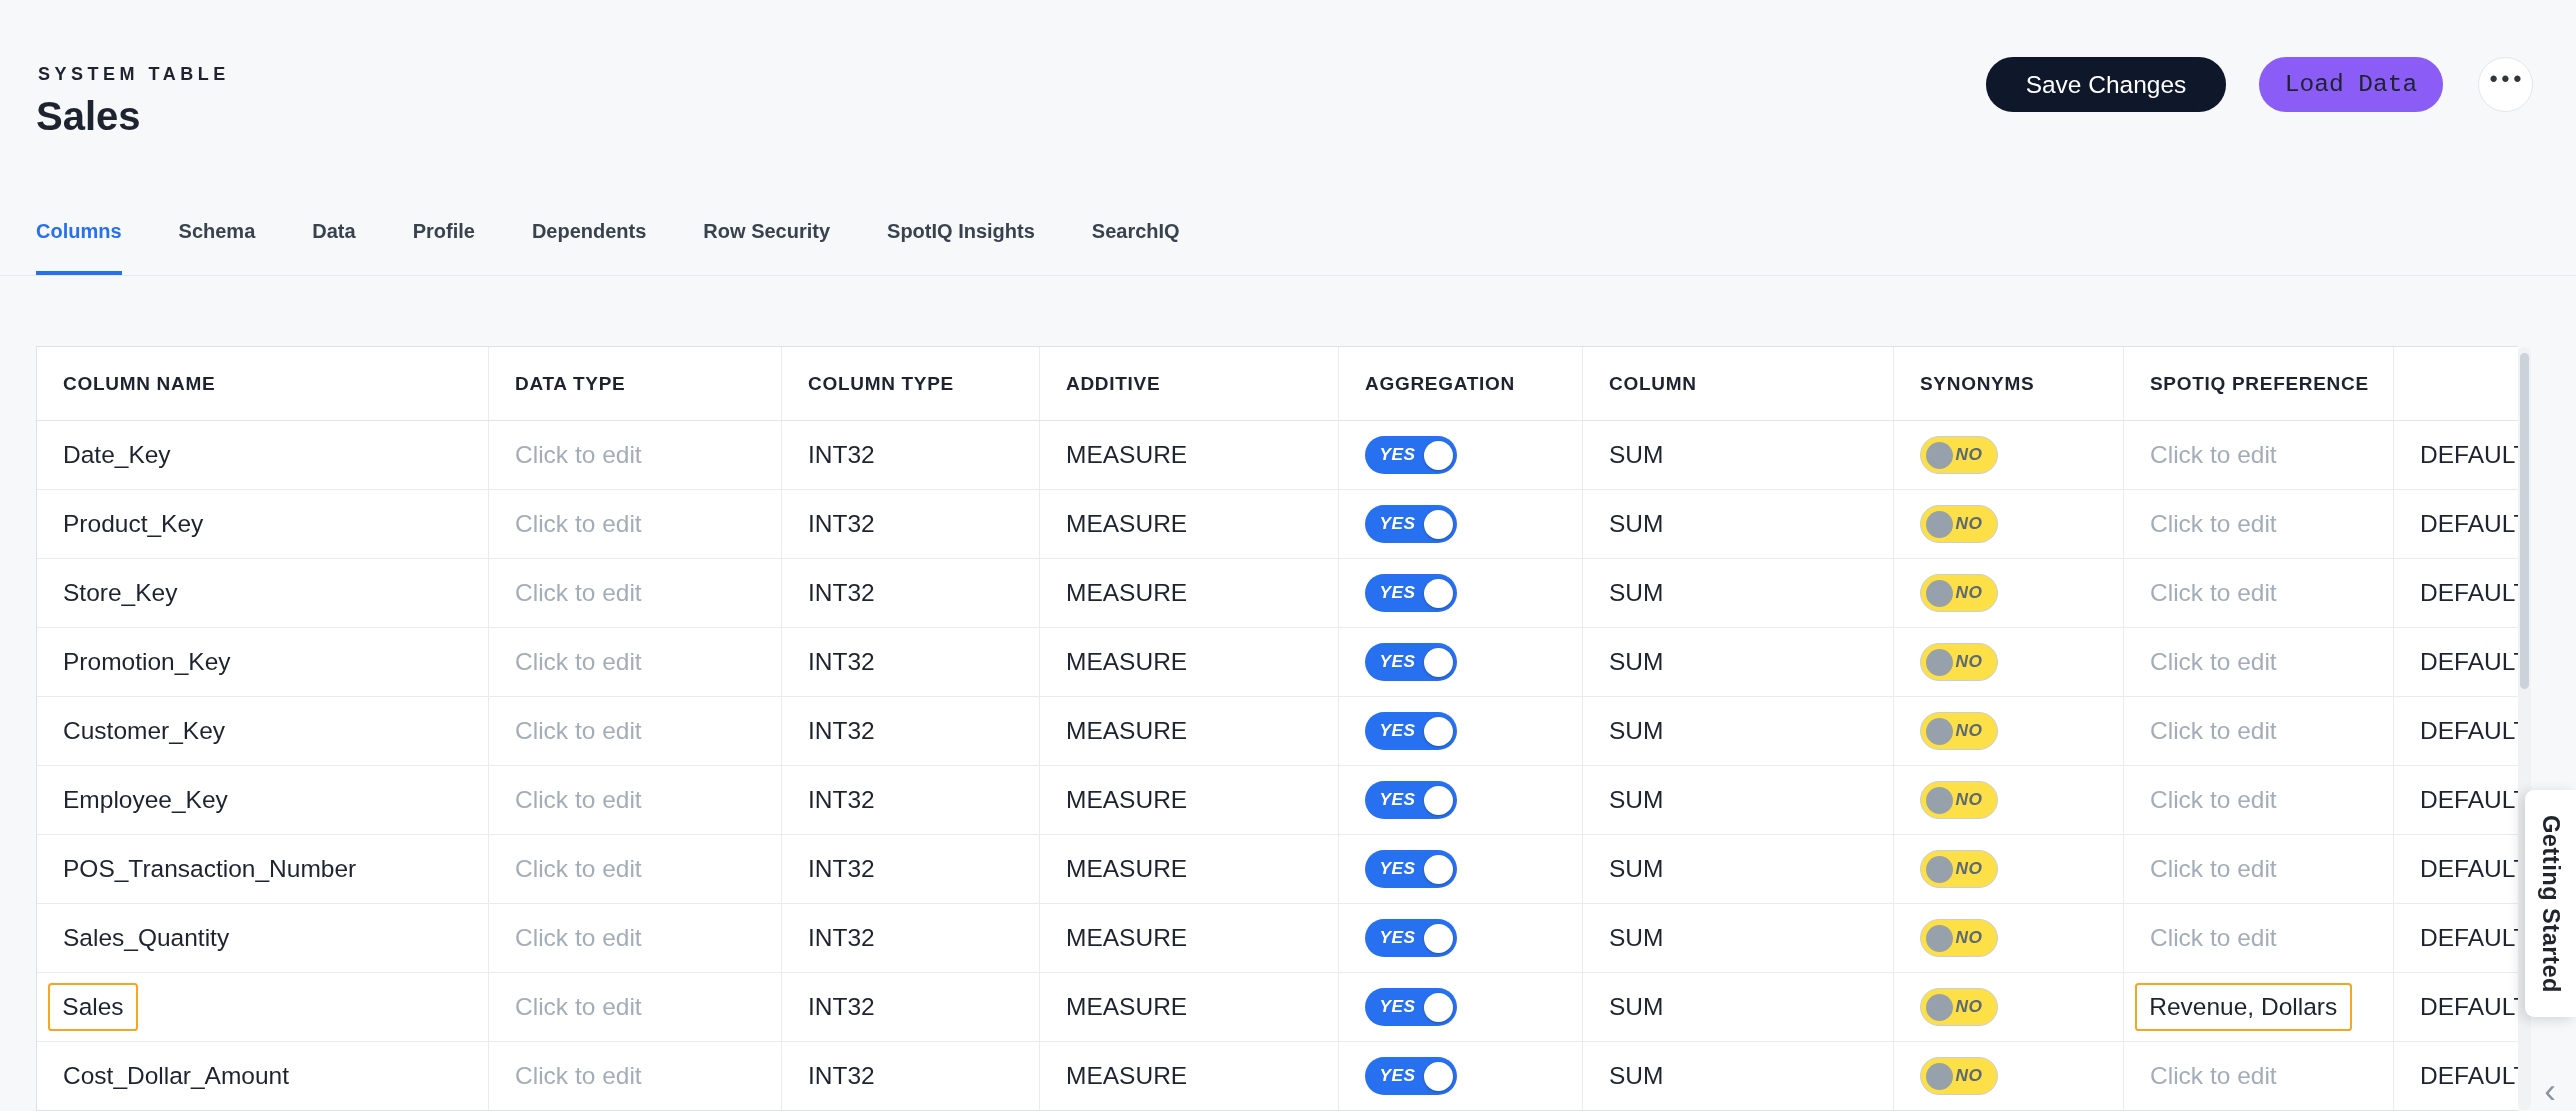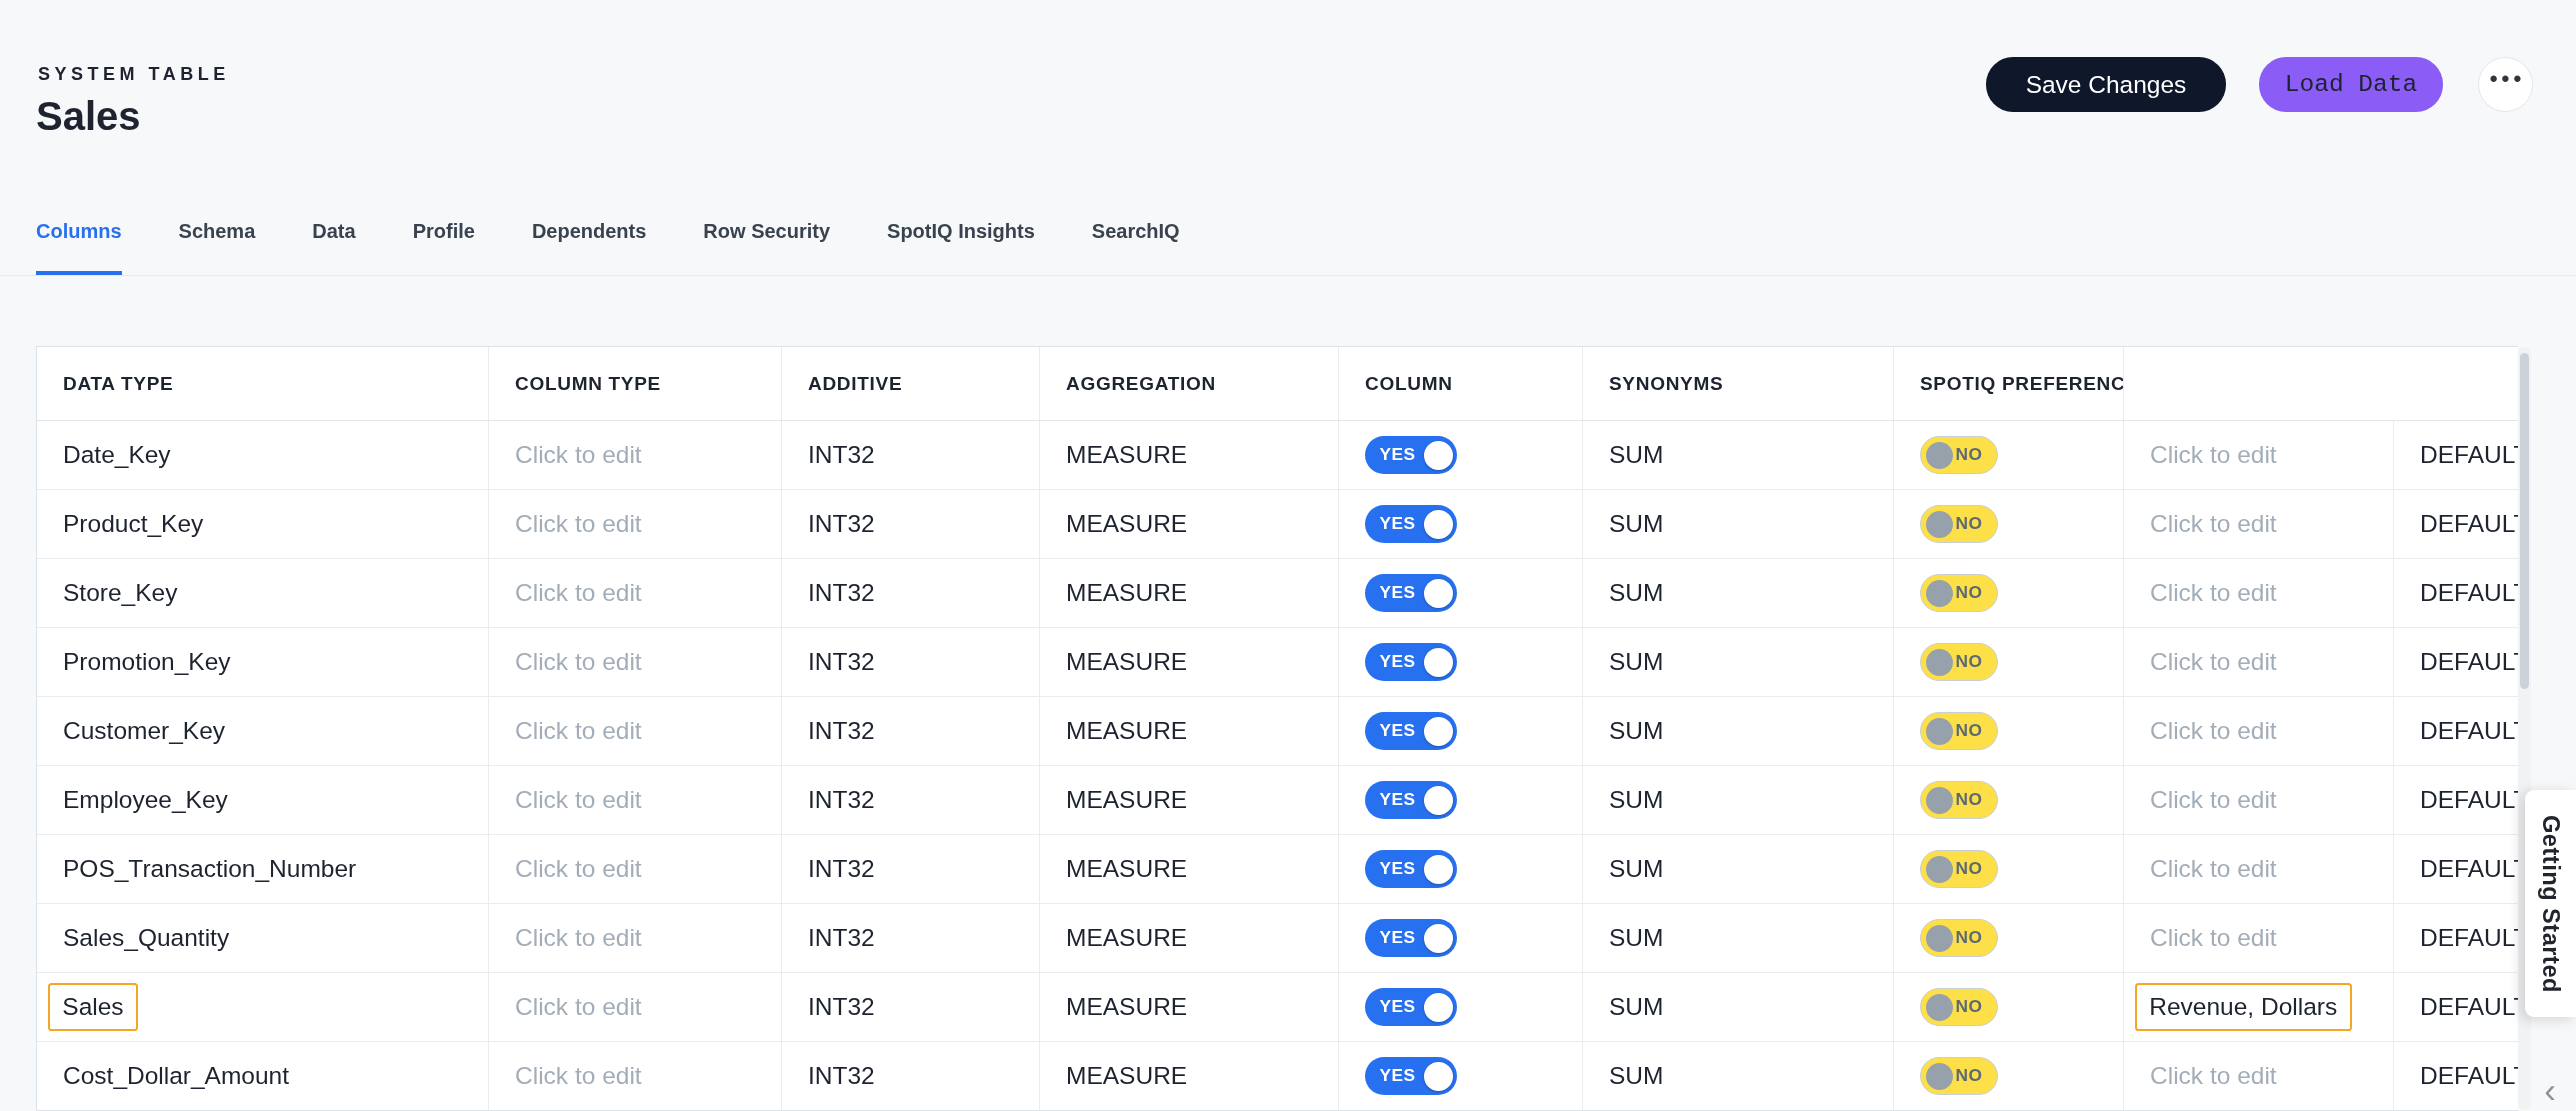--- a/index.html
+++ b/index.html
@@ -80,21 +80,21 @@
     overflow:hidden; white-space:nowrap;
   }
   .hcell { font-size:19px; font-weight:700; letter-spacing:0.7px; }
   .muted { color:#a3adb8; cursor:text; }
 
   
   .toggle {
     display:inline-flex; align-items:center; height:38px;
     border-radius:20px; cursor:pointer; flex:none;
   }
-  .toggle .t-label { font-size:17.3px; font-weight:700; letter-spacing:0.5px; line-height:1; }
+  .toggle .t-label { font-size:17.3px; font-weight:700; letter-spacing:0.5px; line-height:1;font-style:italic; }
   .toggle.on  { background:#2770EF; padding:0 4.5px 0 14.5px; gap:8.2px; }
   .toggle.on .t-label { color:#ffffff; }
   .toggle.on .knob { width:29px; height:29px; background:#ffffff; border-radius:50%; box-shadow:0 0.9px 2.7px rgba(0,0,0,.25); }
   .toggle.off { background:#fde047; border:1.8px solid #c9cfd6; padding:0 14.5px 0 4.5px; gap:3px; }
   .toggle.off .t-label { color:#5d6975; }
   .toggle.off .knob { width:27px; height:27px; background:#97a1ab; border-radius:50%; }
 
   
   .hl-box {
     border:2.7px solid #F5A623; border-radius:3.6px;
@@ -149,20 +149,21 @@
     <div class="tab">Data</div>
     <div class="tab">Profile</div>
     <div class="tab">Dependents</div>
     <div class="tab">Row Security</div>
     <div class="tab">SpotIQ Insights</div>
     <div class="tab">SearchIQ</div>
   </div>
 
 <div class="table">
   <div class="t-row t-head">
+      <div class="cell hcell">COLUMN NAME</div>
       <div class="cell hcell">DATA TYPE</div>
       <div class="cell hcell">COLUMN TYPE</div>
       <div class="cell hcell">ADDITIVE</div>
       <div class="cell hcell">AGGREGATION</div>
       <div class="cell hcell">COLUMN</div>
       <div class="cell hcell">SYNONYMS</div>
       <div class="cell hcell">SPOTIQ PREFERENCE</div>
     </div>
   <div>
       <div class="t-row">

